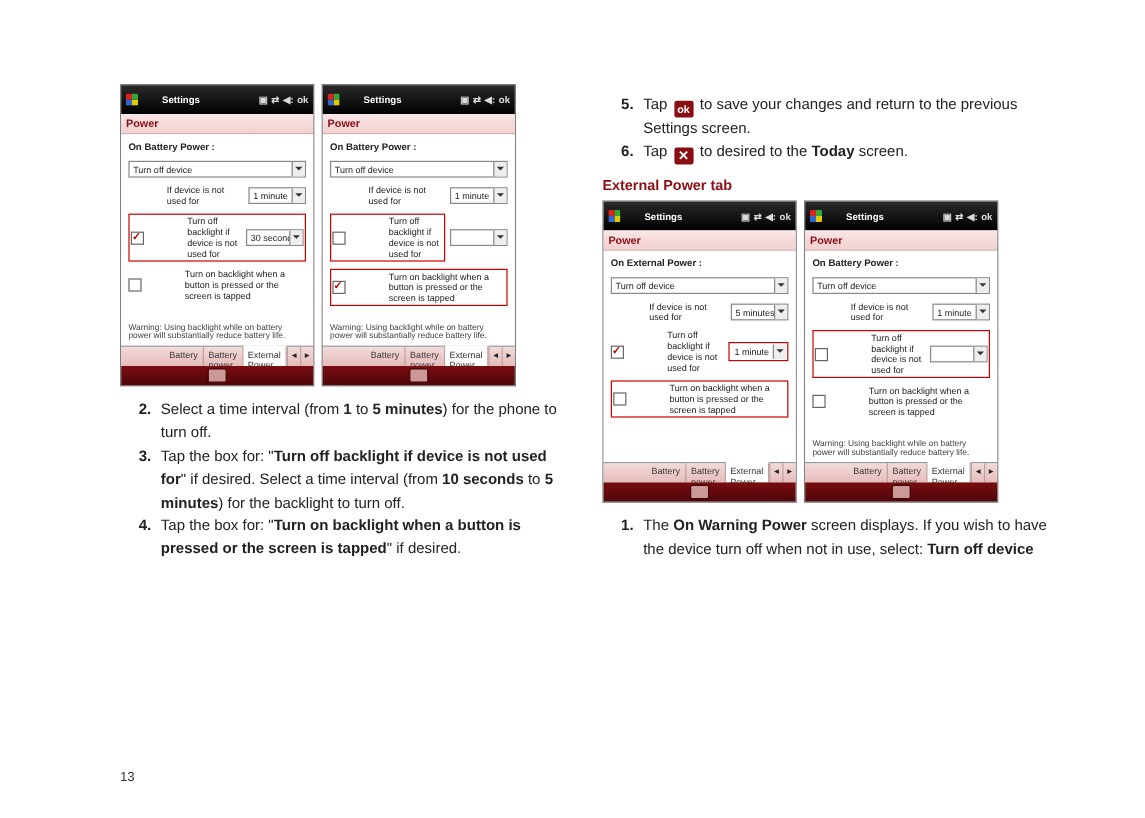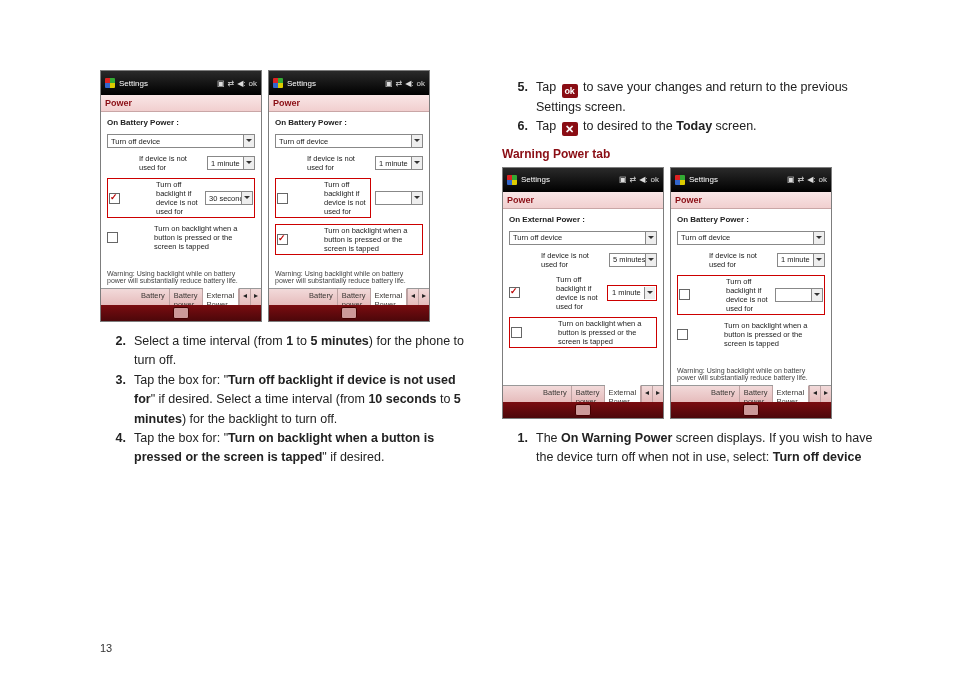--- a/index.html
+++ b/index.html
@@ -38,22 +38,23 @@
     border: 1px solid #7d7d7d;
     display: flex; flex-direction: column;
     background: #fff;
     font-size: 8px;
     color: #222;
   }
   .wm-bar {
     height: 16px;
     background: linear-gradient(#2a2a2a,#000);
     color: #fff; display: flex; align-items: center;
-    padding: 4px 4px; gap: 4px;
+    padding: 4px 4px; gap: 20px;
     font-size: 8px;
+    font-weight: bold;
   }
   .wm-flag {
     width: 10px; height: 10px; position: relative;
     background:
       linear-gradient(#d22, #d22) 0 0/5px 5px no-repeat,
       linear-gradient(#3a3, #3a3) 5px 0/5px 5px no-repeat,
       linear-gradient(#36c, #36c) 0 5px/5px 5px no-repeat,
       linear-gradient(#dc0, #dc0) 5px 5px/5px 5px no-repeat;
     border-radius: 1px;
   }
@@ -227,21 +228,21 @@
     <li><span>Tap the box for: "</span><b>Turn on backlight when a button is pressed or the screen is tapped</b><span>" if desired.</span></li>
   </ol>
 </div>
 
 <div class="col">
   <ol class="steps start5">
     <li><span>Tap </span><span class="inline-icon">ok</span><span> to save your changes and return to the previous Settings screen.</span></li>
     <li><span>Tap </span><span class="inline-icon x">✕</span><span> to desired to the </span><b>Today</b><span> screen.</span></li>
   </ol>
 
-  <div class="section-title">Warning Power tab</div>
+  <div class="section-title">External Power tab</div>
 
   <div class="gallery">
 
     <div class="device">
       <div class="wm-bar">
           <span class="wm-flag"></span>
           <span>Settings</span>
           <span class="wm-status">
             <span>▣</span>
             <span>⇄</span>

